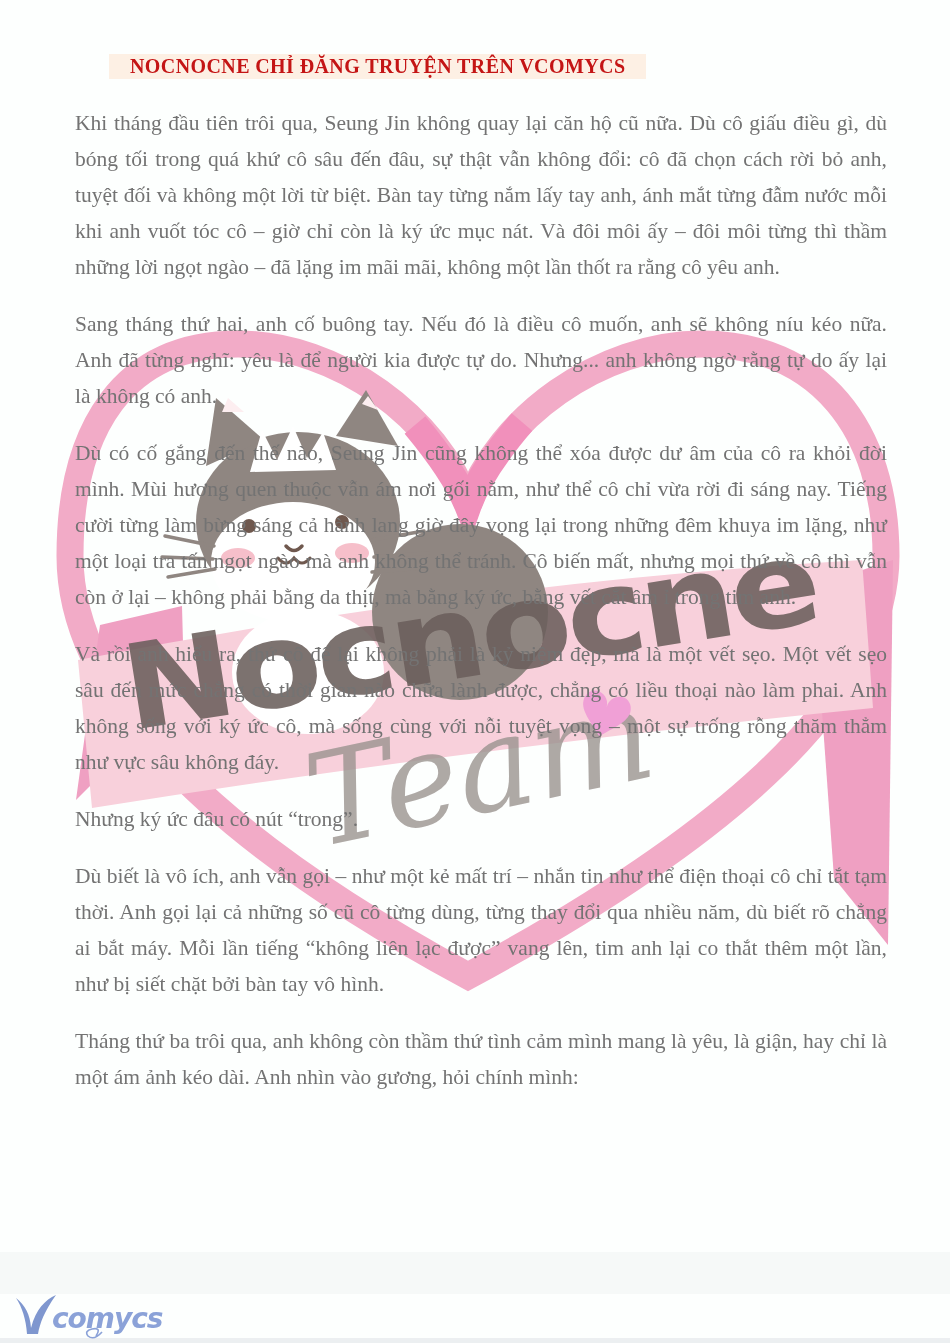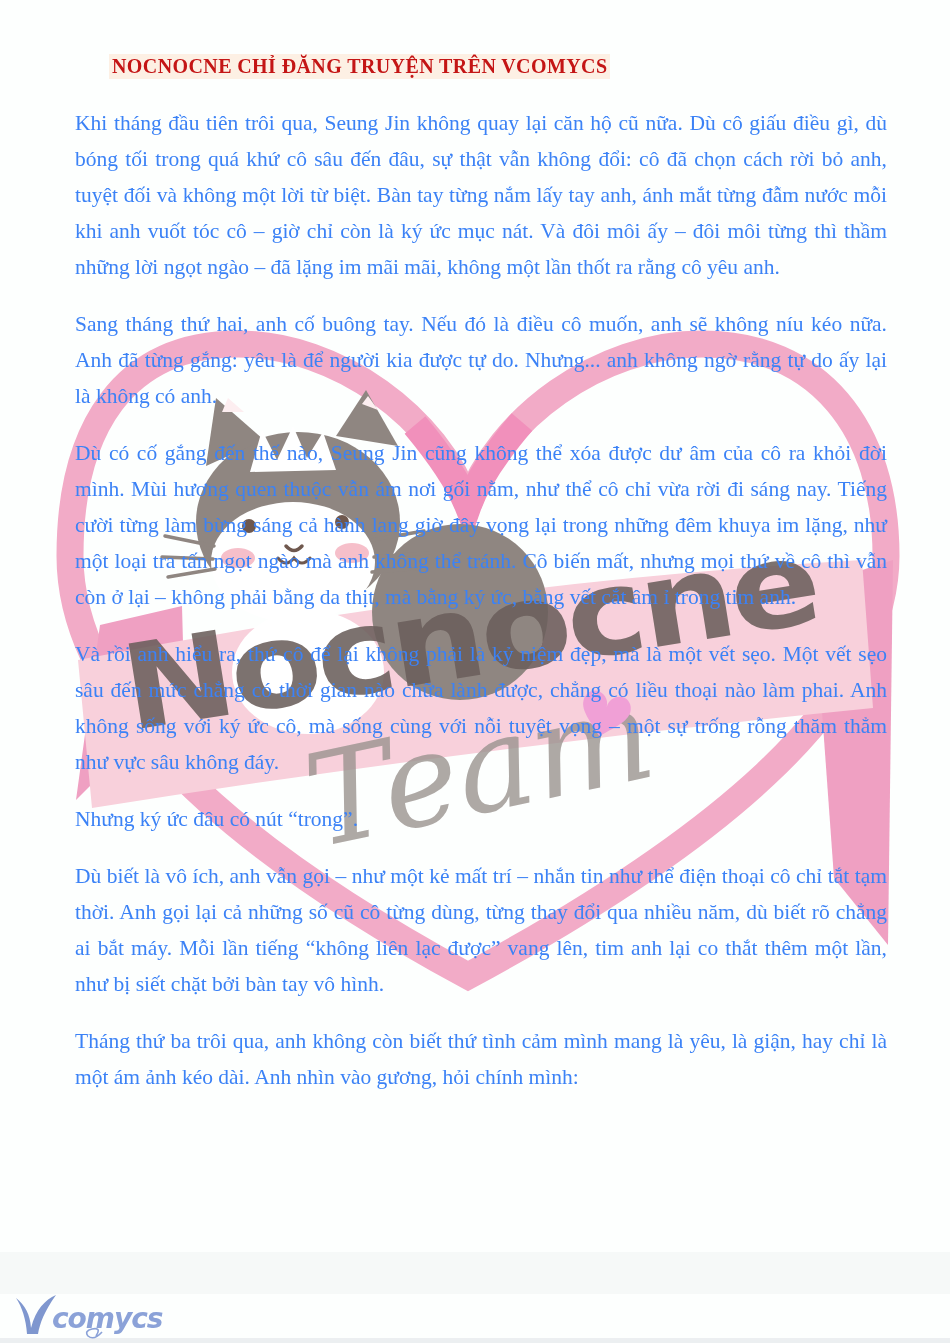--- a/index.html
+++ b/index.html
@@ -9,34 +9,34 @@
     font-family:"Liberation Serif", serif;
   }
   .watermark {
     position:absolute; left:0; top:0; width:950px; height:1343px;
     z-index:0; pointer-events:none;
   }
   .content { position:absolute; left:75px; top:48px; width:812px; z-index:1; }
   .header-notice {
     display:inline-block;
     margin:6px 0 26px 34px;
-    padding:1px 3px;
+    padding:1px 21px;
     color:#c41515;
     background:#fdf0e4;
     font-weight:bold;
     font-size:20px;
     letter-spacing:0.4px;
     white-space:nowrap;
   }
   .story p {
     font-size:21.5px;
     line-height:36px;
     margin:0 0 21px 0;
     text-align:justify;
-    color:#3b82f6;
+    color:#737373;
   }
   .footer-logo {
     position:absolute; left:14px; top:1292px; z-index:1;
   }
   .bottom-haze {
     position:absolute; left:0; right:0; top:1252px; height:42px;
     background:#eef2f1; opacity:0.45; z-index:0;
   }
   .bottom-edge {
     position:absolute; left:0; right:0; bottom:0; height:5px;
@@ -94,26 +94,26 @@
     <path d="M0,12 C0,4 -6,0 -11,0 C-17,0 -21,5 -21,11 C-21,20 -10,28 0,38 C10,28 21,20 21,11 C21,5 17,0 11,0 C6,0 0,4 0,12 Z" fill="#f0a0d6" transform="translate(610,694) rotate(14) scale(1.15)"></path>
   </svg>
 
   <div class="bottom-haze"></div>
   <div class="bottom-edge"></div>
 
   <div class="content">
     <div class="header-notice">NOCNOCNE CHỈ ĐĂNG TRUYỆN TRÊN VCOMYCS</div>
     <div class="story">
         <p>Khi tháng đầu tiên trôi qua, Seung Jin không quay lại căn hộ cũ nữa. Dù cô giấu điều gì, dù bóng tối trong quá khứ cô sâu đến đâu, sự thật vẫn không đổi: cô đã chọn cách rời bỏ anh, tuyệt đối và không một lời từ biệt. Bàn tay từng nắm lấy tay anh, ánh mắt từng đẫm nước mỗi khi anh vuốt tóc cô – giờ chỉ còn là ký ức mục nát. Và đôi môi ấy – đôi môi từng thì thầm những lời ngọt ngào – đã lặng im mãi mãi, không một lần thốt ra rằng cô yêu anh.</p>
-        <p>Sang tháng thứ hai, anh cố buông tay. Nếu đó là điều cô muốn, anh sẽ không níu kéo nữa. Anh đã từng gắng: yêu là để người kia được tự do. Nhưng... anh không ngờ rằng tự do ấy lại là không có anh.</p>
+        <p>Sang tháng thứ hai, anh cố buông tay. Nếu đó là điều cô muốn, anh sẽ không níu kéo nữa. Anh đã từng nghĩ: yêu là để người kia được tự do. Nhưng... anh không ngờ rằng tự do ấy lại là không có anh.</p>
         <p>Dù có cố gắng đến thế nào, Seung Jin cũng không thể xóa được dư âm của cô ra khỏi đời mình. Mùi hương quen thuộc vẫn ám nơi gối nằm, như thể cô chỉ vừa rời đi sáng nay. Tiếng cười từng làm bừng sáng cả hành lang giờ đây vọng lại trong những đêm khuya im lặng, như một loại tra tấn ngọt ngào mà anh không thể tránh. Cô biến mất, nhưng mọi thứ về cô thì vẫn còn ở lại – không phải bằng da thịt, mà bằng ký ức, bằng vết cắt âm ỉ trong tim anh.</p>
         <p>Và rồi anh hiểu ra, thứ cô để lại không phải là kỷ niệm đẹp, mà là một vết sẹo. Một vết sẹo sâu đến mức chẳng có thời gian nào chữa lành được, chẳng có liều thoại nào làm phai. Anh không sống với ký ức cô, mà sống cùng với nỗi tuyệt vọng – một sự trống rỗng thăm thẳm như vực sâu không đáy.</p>
         <p>Nhưng ký ức đâu có nút “trong”.</p>
         <p>Dù biết là vô ích, anh vẫn gọi – như một kẻ mất trí – nhắn tin như thể điện thoại cô chỉ tắt tạm thời. Anh gọi lại cả những số cũ cô từng dùng, từng thay đổi qua nhiều năm, dù biết rõ chẳng ai bắt máy. Mỗi lần tiếng “không liên lạc được” vang lên, tim anh lại co thắt thêm một lần, như bị siết chặt bởi bàn tay vô hình.</p>
-        <p>Tháng thứ ba trôi qua, anh không còn biết thứ tình cảm mình mang là yêu, là giận, hay chỉ là một ám ảnh kéo dài. Anh nhìn vào gương, hỏi chính mình:</p>
+        <p>Tháng thứ ba trôi qua, anh không còn thầm thứ tình cảm mình mang là yêu, là giận, hay chỉ là một ám ảnh kéo dài. Anh nhìn vào gương, hỏi chính mình:</p>
       </div>
   </div>
 
   <svg class="footer-logo" width="170" height="50" viewBox="0 0 170 50" xmlns="http://www.w3.org/2000/svg">
     <path d="M2,6 C11,13 16,22 17,36 C22,17 31,8 42,3 C30,20 26,31 24,42 L13,42 C12,27 8,15 2,6 Z" fill="#7f97cf"></path>
     <text x="-200" y="-200" font-size="1" fill="none">V</text>
     <text x="38" y="36" font-family="DejaVu Sans, sans-serif" font-style="italic" font-weight="bold" font-size="28" letter-spacing="-1" fill="#8ba2d8">comycs</text>
     <path d="M88,40 q-8,9 -14,4 q-4,-5 4,-7 q10,-2 4,7" stroke="#8ba2d8" stroke-width="1.6" fill="none"></path>
   </svg>
 

